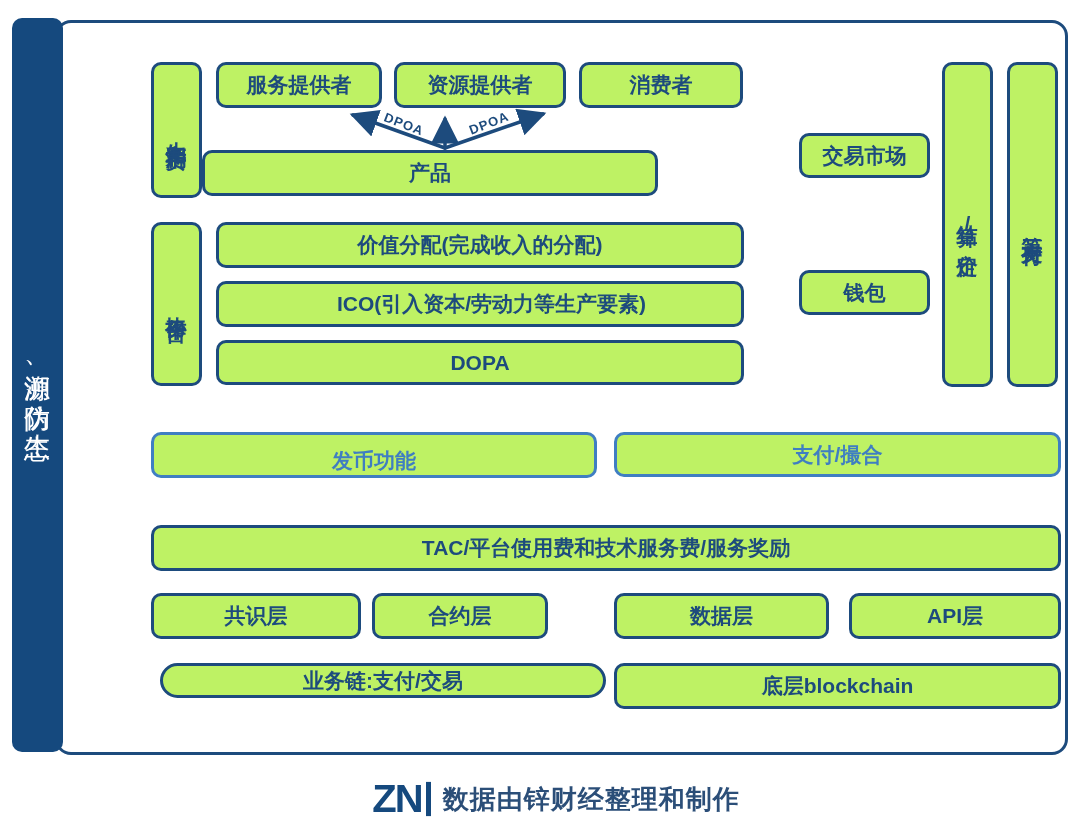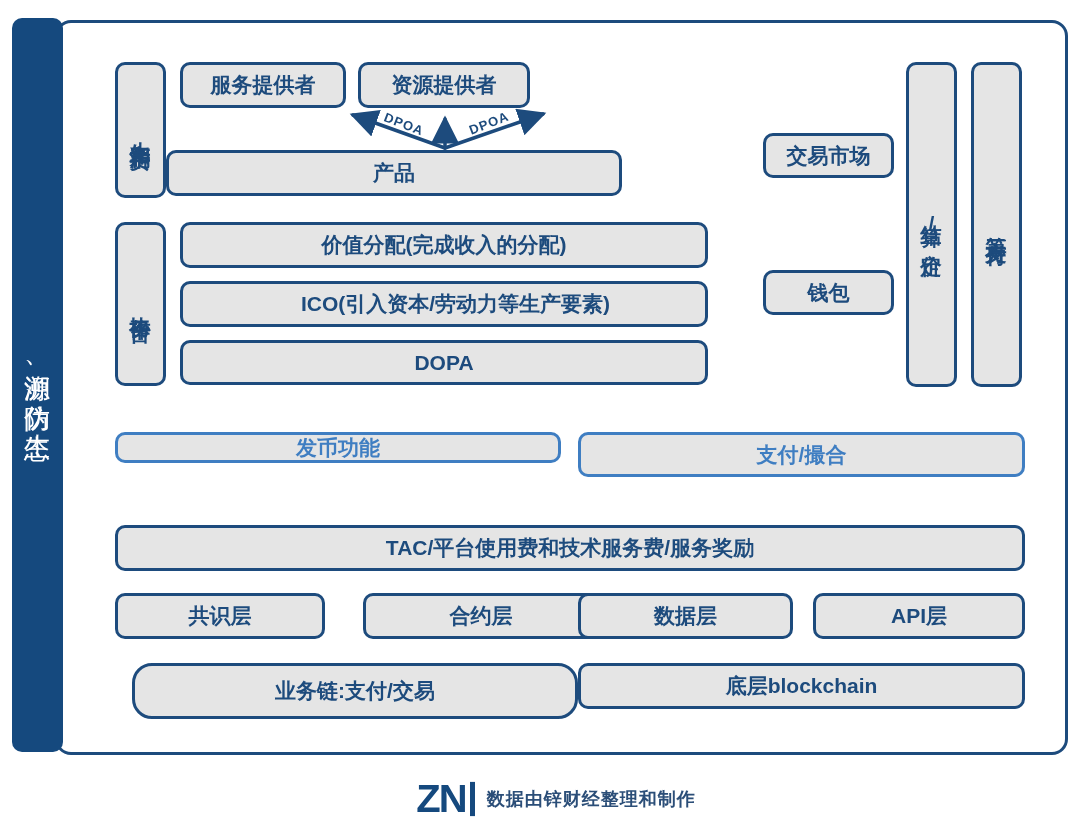--- a/index.html
+++ b/index.html
@@ -22,73 +22,74 @@
     color:#ffffff;font-size:26px;font-weight:500;
     writing-mode:vertical-rl;text-orientation:upright;letter-spacing:1px;line-height:1;
   }
   
   .frame{
     position:absolute;left:55px;top:20px;width:1013px;height:735px;
     box-sizing:border-box;border:3px solid var(--navy);border-radius:16px;
     background:#ffffff;z-index:1;
   }
   .box{
-    position:absolute;box-sizing:border-box;background:#e5e5e5;
+    position:absolute;box-sizing:border-box;background:#bef264;
     border:3px solid var(--navy);border-radius:10px;
     display:flex;align-items:center;justify-content:center;
     font-size:21px;font-weight:600;color:var(--navy);
     white-space:nowrap;
+    margin-left:36px;
   }
   .box.light{border-color:var(--lblue);color:var(--lblue);}
   .vbox .vtext{
     writing-mode:vertical-rl;text-orientation:upright;
     font-size:21px;font-weight:600;letter-spacing:2px;line-height:1;
   }
   
   .prod-label      {left:57px;  top:39px;  width:51px;  height:136px;}
   .svc-provider    {left:122px; top:39px;  width:166px; height:46px;}
   .res-provider    {left:300px; top:39px;  width:172px; height:46px;}
   .consumer        {left:485px; top:39px;  width:164px; height:46px;}
   .product         {left:108px; top:127px; width:456px; height:46px;}
   .collab-label    {left:57px;  top:199px; width:51px;  height:164px;}
   .value-dist      {left:122px; top:199px; width:528px; height:46px;}
   .ico             {left:122px; top:258px; width:528px; height:46px;padding-left:23px;}
   .dopa            {left:122px; top:317px; width:528px; height:45px;align-items:center;}
   .exchange        {left:705px; top:110px; width:131px; height:45px;}
   .wallet          {left:705px; top:247px; width:131px; height:45px;}
   .settlement      {left:848px; top:39px;  width:51px;  height:325px;}
   .thirdparty      {left:913px; top:39px;  width:51px;  height:325px;}
-  .issue           {left:57px;  top:409px; width:446px; height:31px;}
+  .issue           {left:57px;  top:409px; width:446px; height:46px;align-items:flex-end;}
   .payment         {left:520px; top:409px; width:447px; height:45px;}
   .fees            {left:57px;  top:502px; width:910px; height:46px;}
   .consensus       {left:57px;  top:570px; width:210px; height:46px;}
-  .contract        {left:305px; top:570px; width:236px; height:46px;text-align:center;}
+  .contract        {left:278px; top:570px; width:176px; height:46px;text-align:center;}
   .datalayer       {left:520px; top:570px; width:215px; height:46px;}
   .apilayer        {left:755px; top:570px; width:212px; height:46px;}
-  .bizchain        {left:74px;  top:640px; width:446px; height:56px;border-radius:20px;}
+  .bizchain        {left:66px;  top:640px; width:446px; height:35px;border-radius:20px;}
   .baseblockchain  {left:520px; top:640px; width:447px; height:46px;}
   
   .arrows{position:absolute;left:0;top:0;width:1007px;height:729px;pointer-events:none;}
   .dpoa{
     position:absolute;font-size:13px;font-weight:700;color:var(--navy);
     letter-spacing:1px;transform-origin:center;
   }
   .dpoa-left {left:346px;top:101px;transform:translate(-50%,-50%) rotate(21deg);}
   .dpoa-right{left:431px;top:100px;transform:translate(-50%,-50%) rotate(-21deg);}
   
   .footer{
     position:absolute;left:16px;top:774px;width:1080px;height:50px;
     display:flex;align-items:center;justify-content:center;gap:12px;
   }
   .zn-logo{
     font-size:40px;font-weight:900;color:var(--bar);letter-spacing:-2px;
     line-height:0.9;border-right:5px solid var(--bar);padding-right:4px;
     transform:scaleY(0.95);
   }
-  .credit{font-size:18px;font-weight:700;color:#2b4e78;letter-spacing:1px;}
+  .credit{font-size:26px;font-weight:700;color:#2b4e78;letter-spacing:1px;}
 </style>
 </head>
 <body>
 
 <div class="canvas">
 
   <div class="ribbon">
     <span class="vtext">溯源、防伪、生态</span>
   </div>
 
@@ -108,20 +109,23 @@
     <span class="dpoa dpoa-right">DPOA</span>
 
     <div class="box vbox prod-label">
       <span class="vtext">生产和消费</span>
     </div>
     <div class="box svc-provider">
       <span>服务提供者</span>
     </div>
     <div class="box res-provider">
       <span>资源提供者</span>
+    </div>
+    <div class="box consumer">
+      <span>消费者</span>
     </div>
     <div class="box product">
       <span>产品</span>
     </div>
 
     <div class="box vbox collab-label">
       <span class="vtext">协作平台</span>
     </div>
     <div class="box value-dist">
       <span>价值分配(完成收入的分配)</span>

